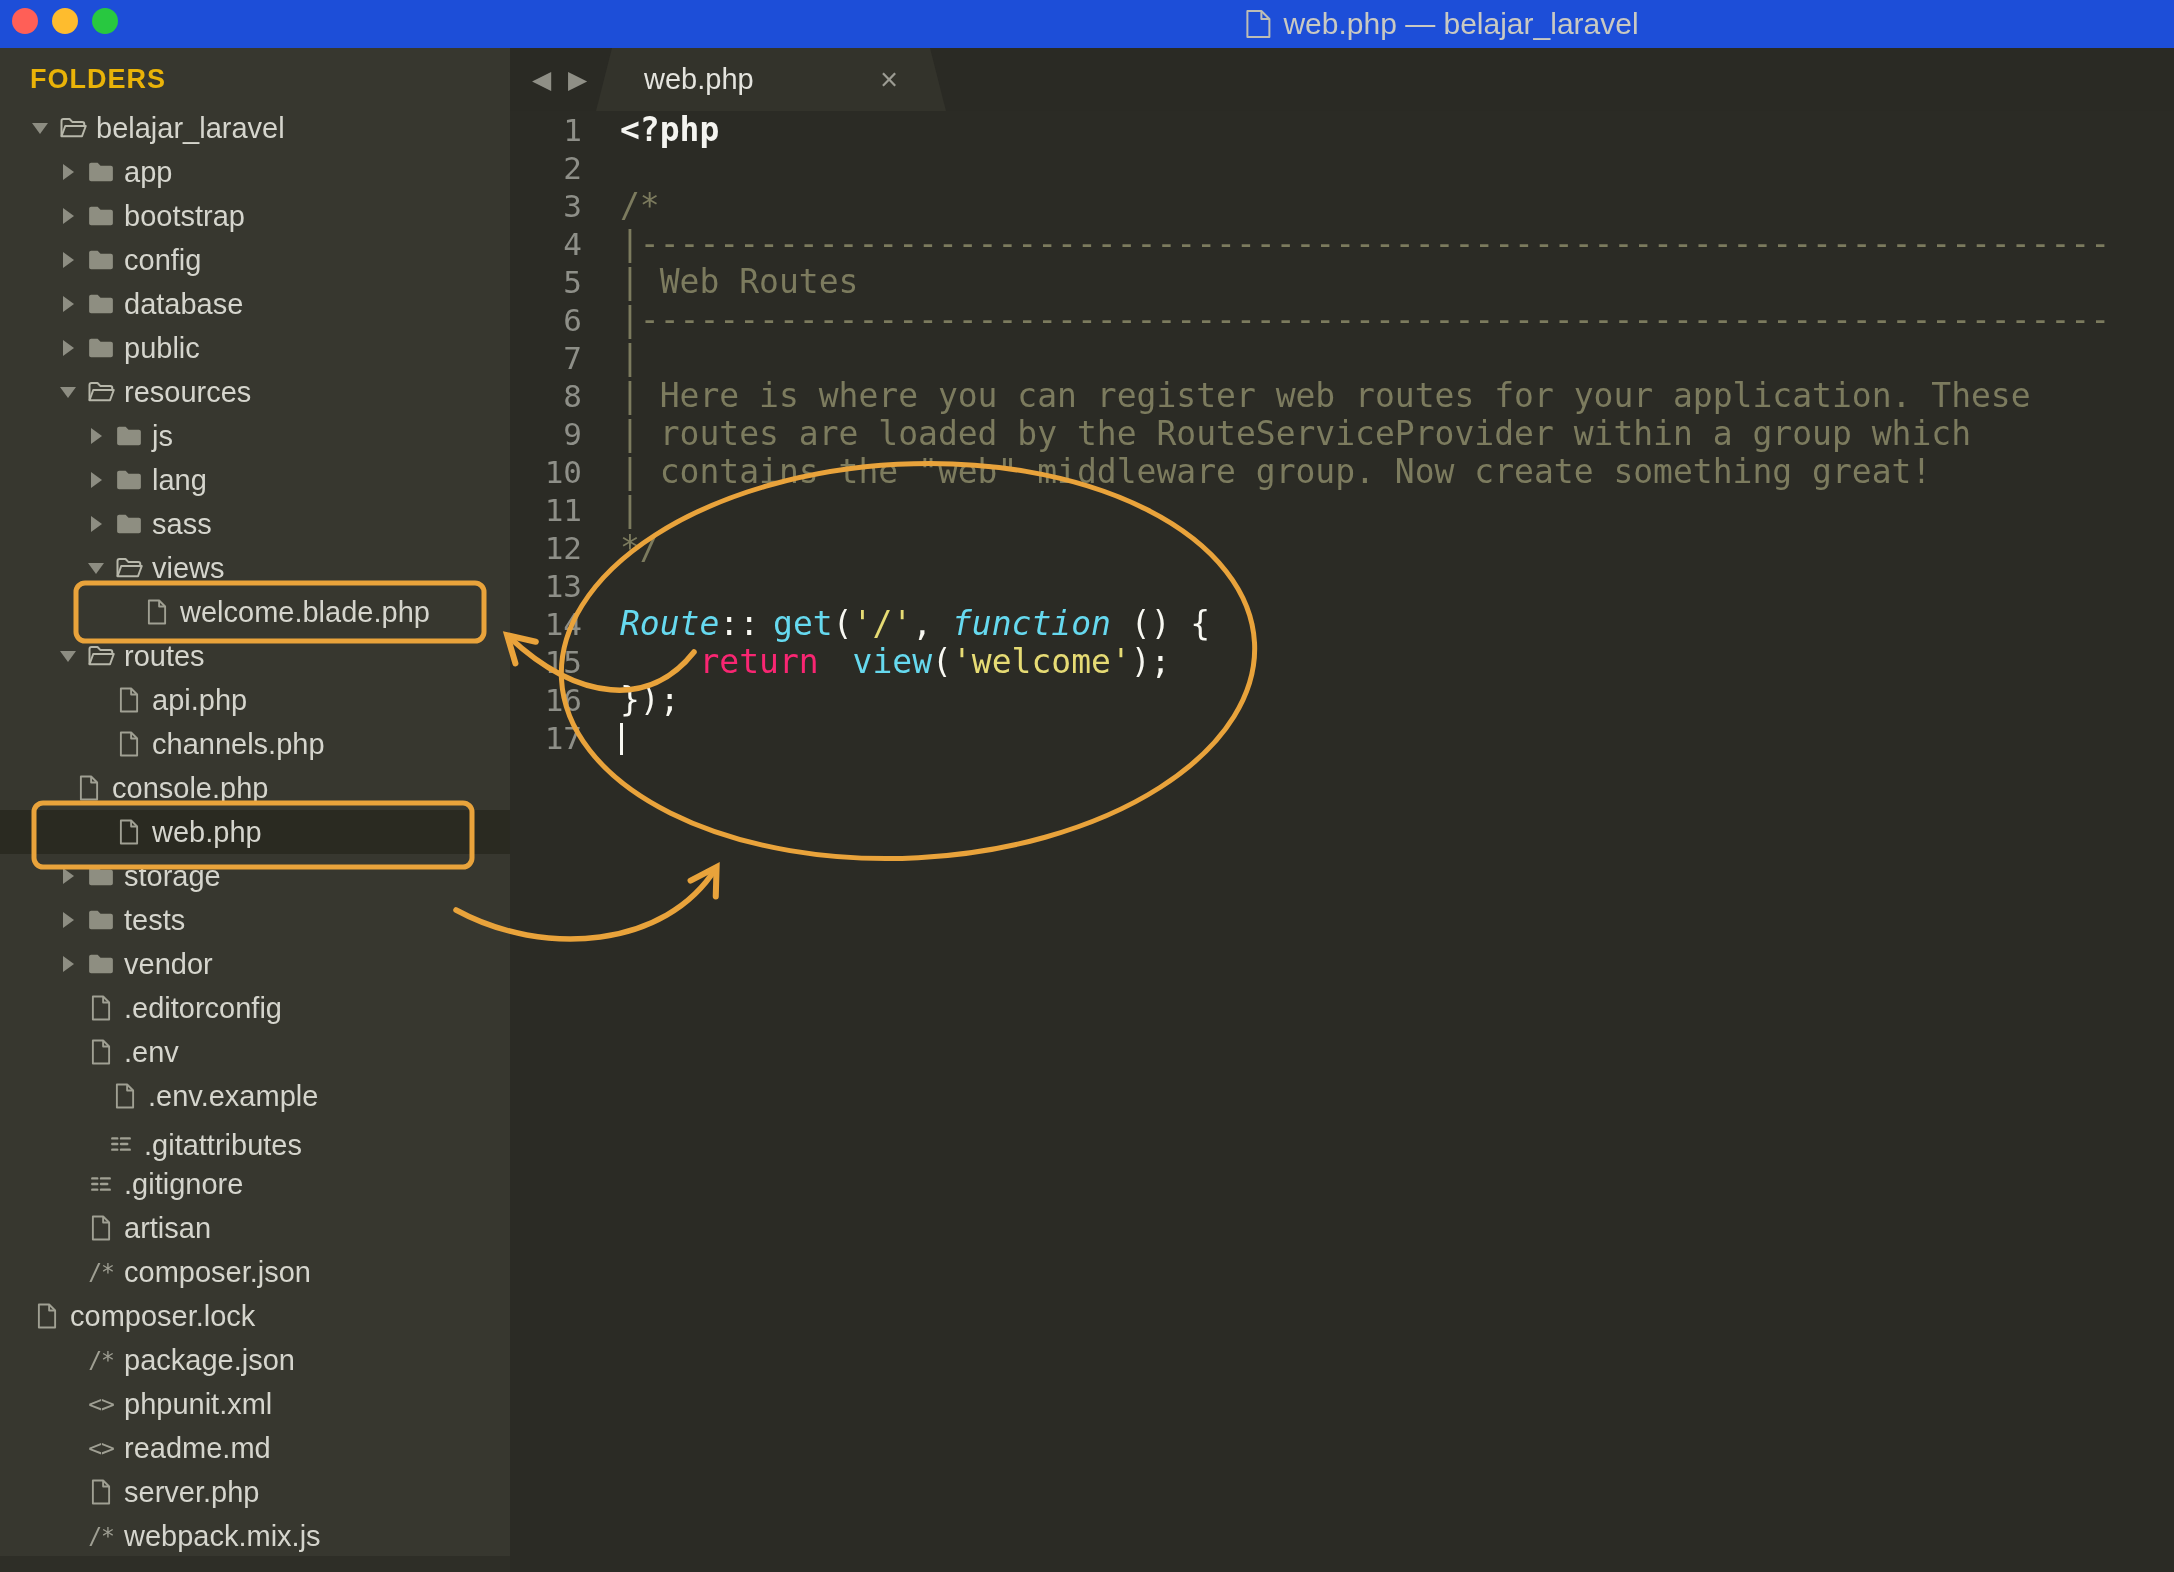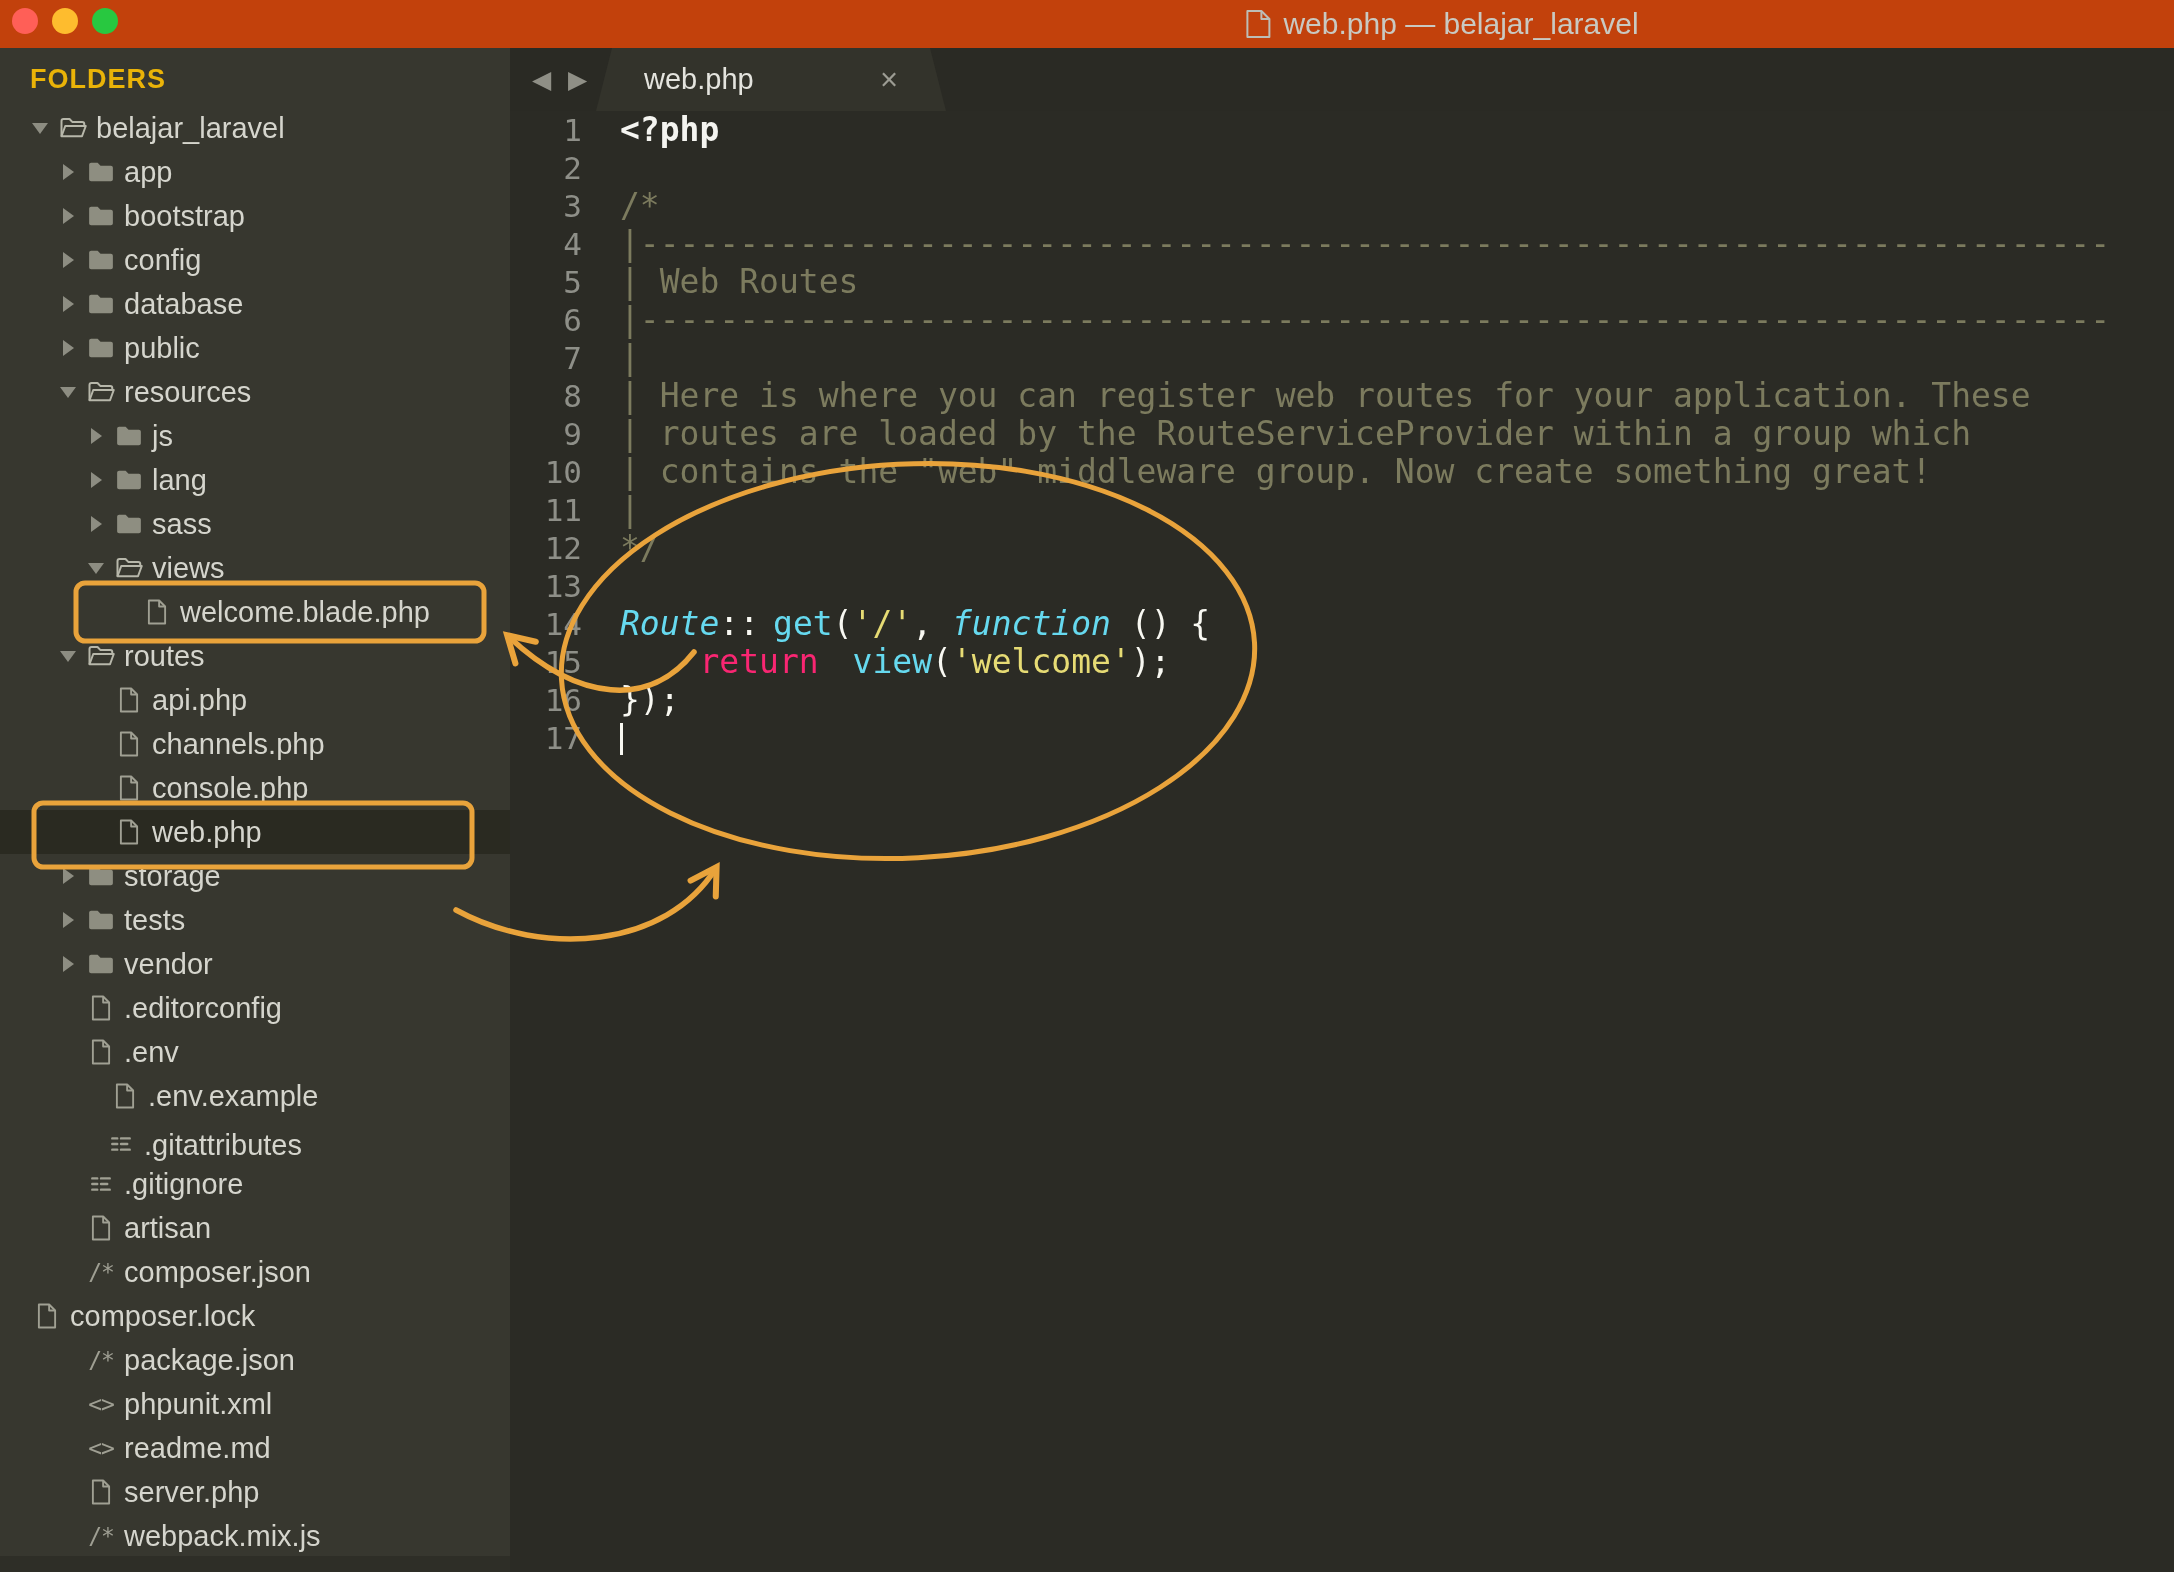--- a/index.html
+++ b/index.html
@@ -2,21 +2,21 @@
 <html><head>
 <meta charset="utf-8">
 <style>
   * { margin:0; padding:0; box-sizing:border-box; }
   html,body { background:#1e1e1a; }
   .window{
     position:relative; width:2174px; height:1572px; overflow:hidden;
     background:#2b2b25; font-family:"Liberation Sans", sans-serif;
   }
   
-  .titlebar{ position:absolute; left:0; top:0; width:2174px; height:48px; background:#c2410c;padding-left:44px; }
+  .titlebar{ position:absolute; left:0; top:0; width:2174px; height:48px; background:#1d4ed8;padding-left:44px; }
   .traffic{ position:absolute; left:12px; top:8px; display:flex; gap:14px; }
   .tl{ width:26px; height:26px; border-radius:50%; display:inline-block; }
   .title-wrap{ position:absolute; left:1442px; top:0; height:48px; transform:translateX(-50%);
     display:flex; align-items:center; gap:12px; }
   .title-doc-icon svg{ display:block; }
   .wtitle{ font-size:30px; color:#c9c9c2; font-weight:500; white-space:nowrap; }
   
   .sidebar{ position:absolute; left:0; top:48px; width:510px; bottom:0; background:#37372f; overflow:hidden; }
   .folders-header{ height:58px; padding:16px 0 0 30px; font-size:27px; font-weight:bold;
     letter-spacing:1px; color:#eab308; }
@@ -245,21 +245,21 @@
         <div class="row" style="padding-left: 82px;">
           <span class="disc"></span>
           <span class="ficon">
             <svg viewBox="0 0 24 24" fill="none" stroke="#a0a093" stroke-width="1.5" stroke-linejoin="round">
               <path d="M5.5 2.8h8.2l4.8 4.8v13.6H5.5z"></path>
               <path d="M13.7 2.8v4.8h4.8"></path>
             </svg>
           </span>
           <span class="lbl">channels.php</span>
         </div>
-        <div class="row" style="padding-left: 82px;">
+        <div class="row" style="padding-left: 42px;">
           <span class="disc"></span>
           <span class="ficon">
             <svg viewBox="0 0 24 24" fill="none" stroke="#a0a093" stroke-width="1.5" stroke-linejoin="round">
               <path d="M5.5 2.8h8.2l4.8 4.8v13.6H5.5z"></path>
               <path d="M13.7 2.8v4.8h4.8"></path>
             </svg>
           </span>
           <span class="lbl">console.php</span>
         </div>
         <div class="row selected" style="padding-left: 82px;">

